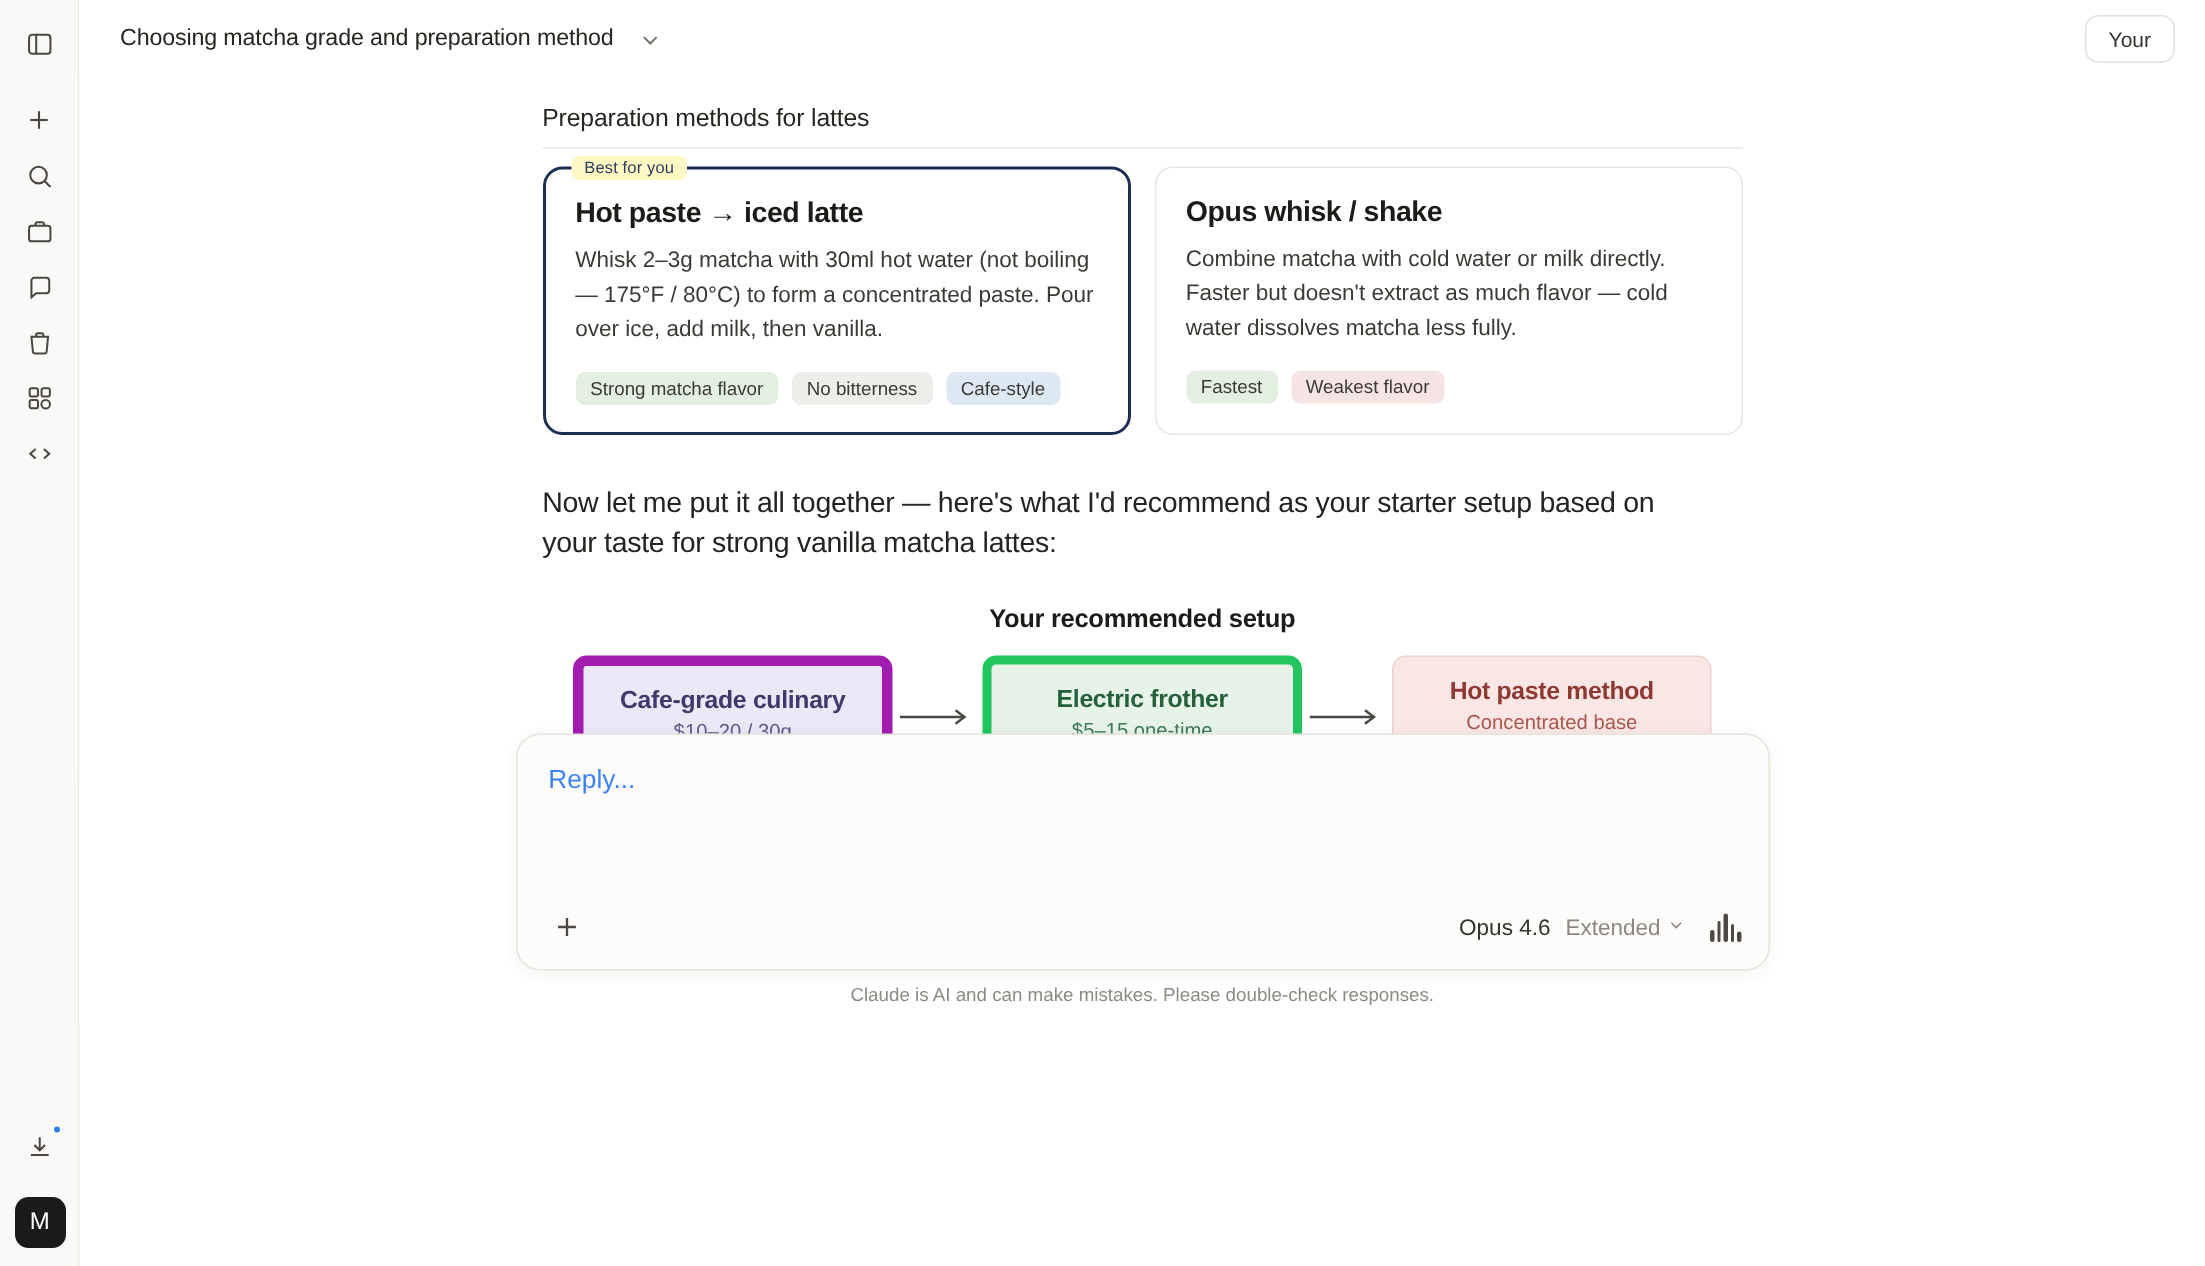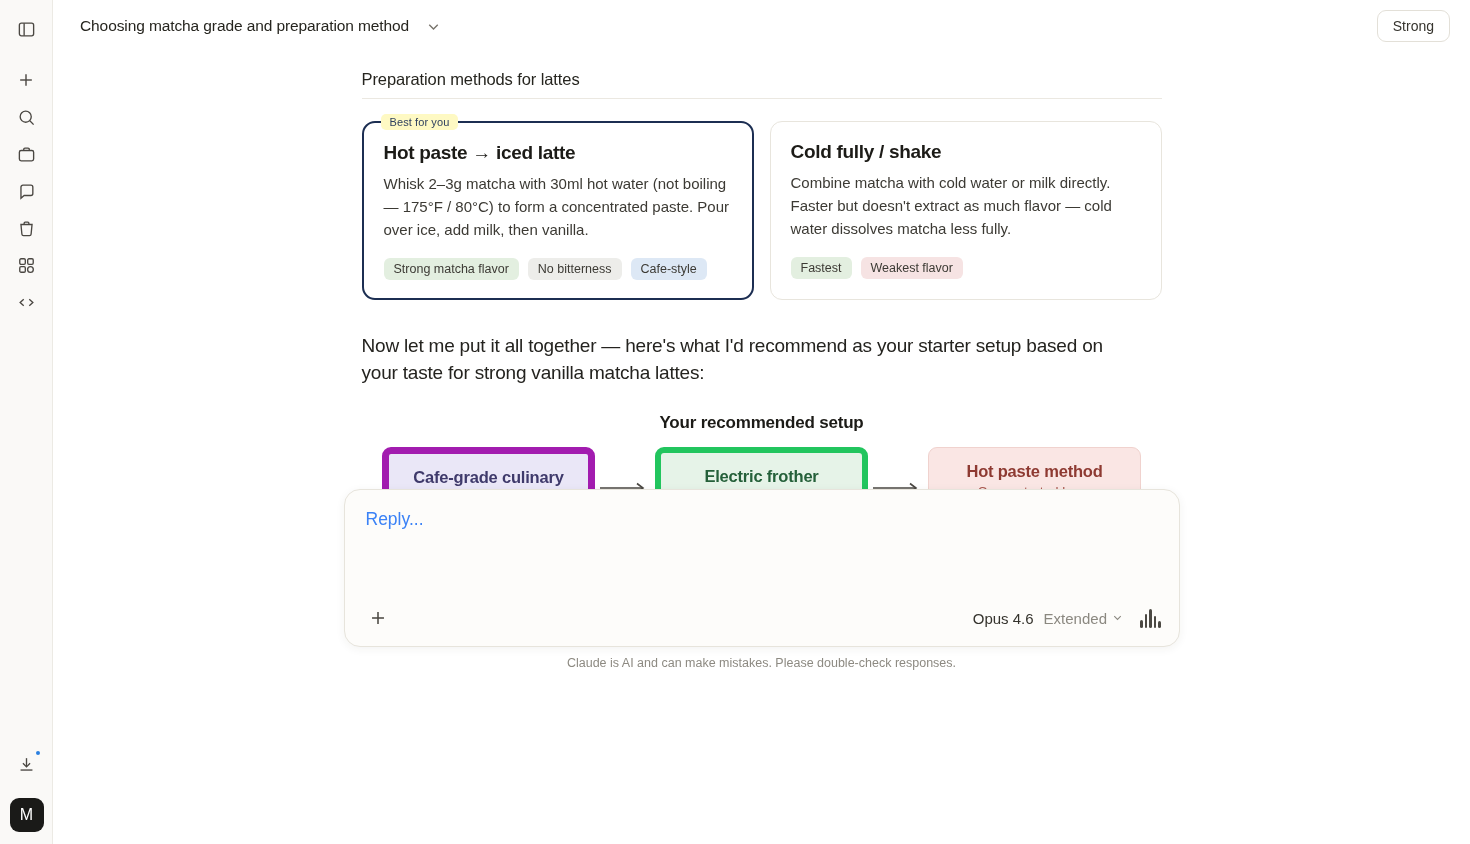--- a/index.html
+++ b/index.html
@@ -85,21 +85,21 @@
   }
   .col {
     width: 800px; margin: 0 auto; padding-top: 18px;
     position: relative;
   }
 
   .sec-title {
     font-size: 16.5px; color: #26251f; font-weight: 400;
     padding-bottom: 9px;
     border-bottom: 1px solid #ebe8e1;
-    margin-bottom: 22px;
+    margin-bottom: 12px;
     letter-spacing: -0.1px;
   }
 
   .cards { display: flex; flex-wrap: wrap; gap: 16px; }
   .card {
     width: 392px;
     border: 1px solid #e8e5dd;
     border-radius: 12px;
     padding: 19px 20px 18px;
     background: #fff;
@@ -300,21 +300,21 @@
 
   <div class="main">
 
     <div class="topbar">
       <span class="conv-title">Choosing matcha grade and preparation method</span>
       <span class="chev">
         <svg width="17" height="17" viewBox="0 0 24 24" fill="none" stroke="currentColor" stroke-width="1.9">
           <polyline points="6,9.5 12,15.5 18,9.5"></polyline>
         </svg>
       </span>
-      <button class="share-btn">Strong</button>
+      <button class="share-btn">Your</button>
     </div>
 
     <div class="content">
       <div class="col">
 
         <div class="sec-title">Preparation methods for lattes</div>
 
         <div class="cards">
 
           <div class="card highlight">
@@ -323,21 +323,21 @@
             <p>Whisk 2–3g matcha with 30ml hot water (not boiling — 175°F / 80°C) to form a concentrated paste. Pour over ice, add milk, then vanilla.</p>
             <div class="tags">
               <span class="tag green">Strong matcha flavor</span>
               <span class="tag gray">No bitterness</span>
               <span class="tag blue">Cafe-style</span>
             </div>
           </div>
 
 
           <div class="card">
-            <h3>Cold fully / shake</h3>
+            <h3>Opus whisk / shake</h3>
             <p>Combine matcha with cold water or milk directly. Faster but doesn't extract as much flavor — cold water dissolves matcha less fully.</p>
             <div class="tags">
               <span class="tag green">Fastest</span>
               <span class="tag pink">Weakest flavor</span>
             </div>
           </div>
         </div>
 
         <p class="para">Now let me put it all together — here's what I'd recommend as your starter setup based on your taste for strong vanilla matcha lattes:</p>
 

